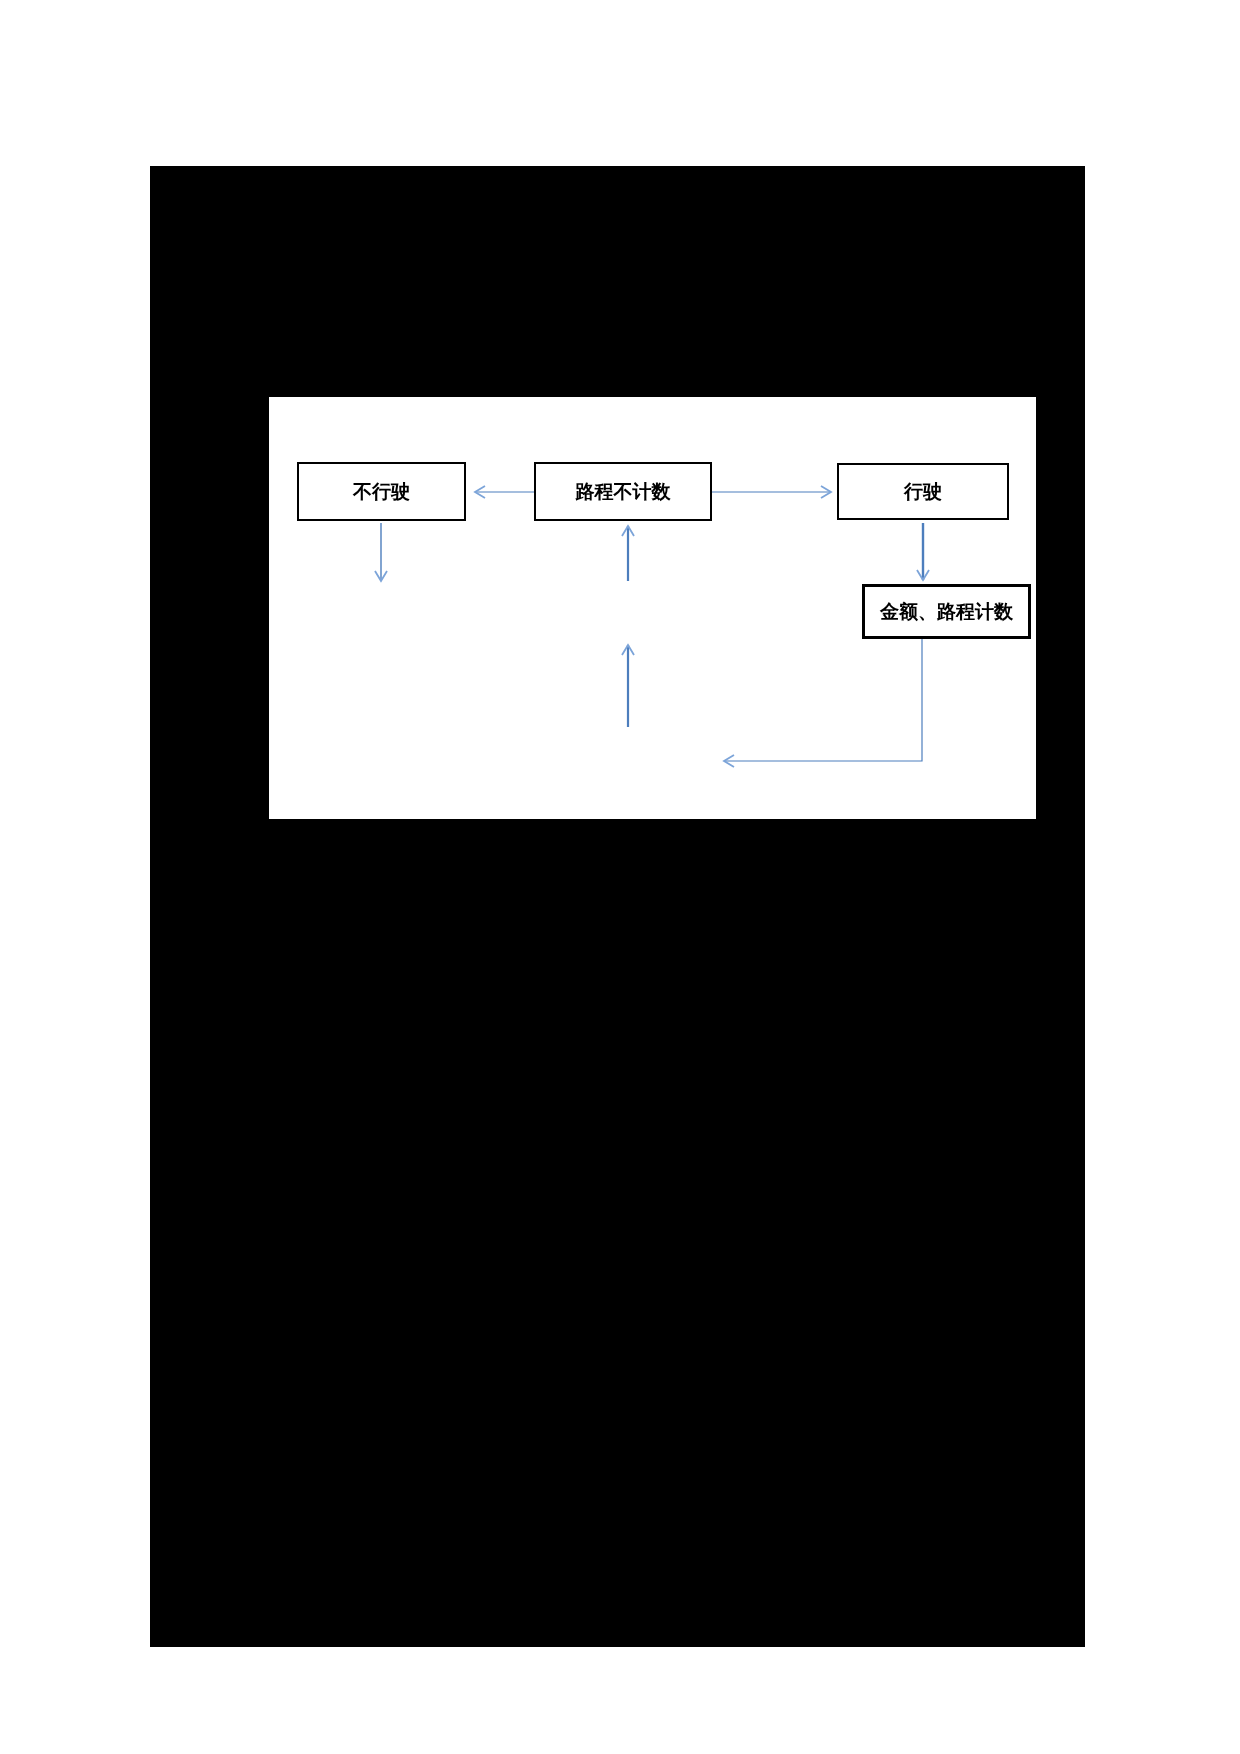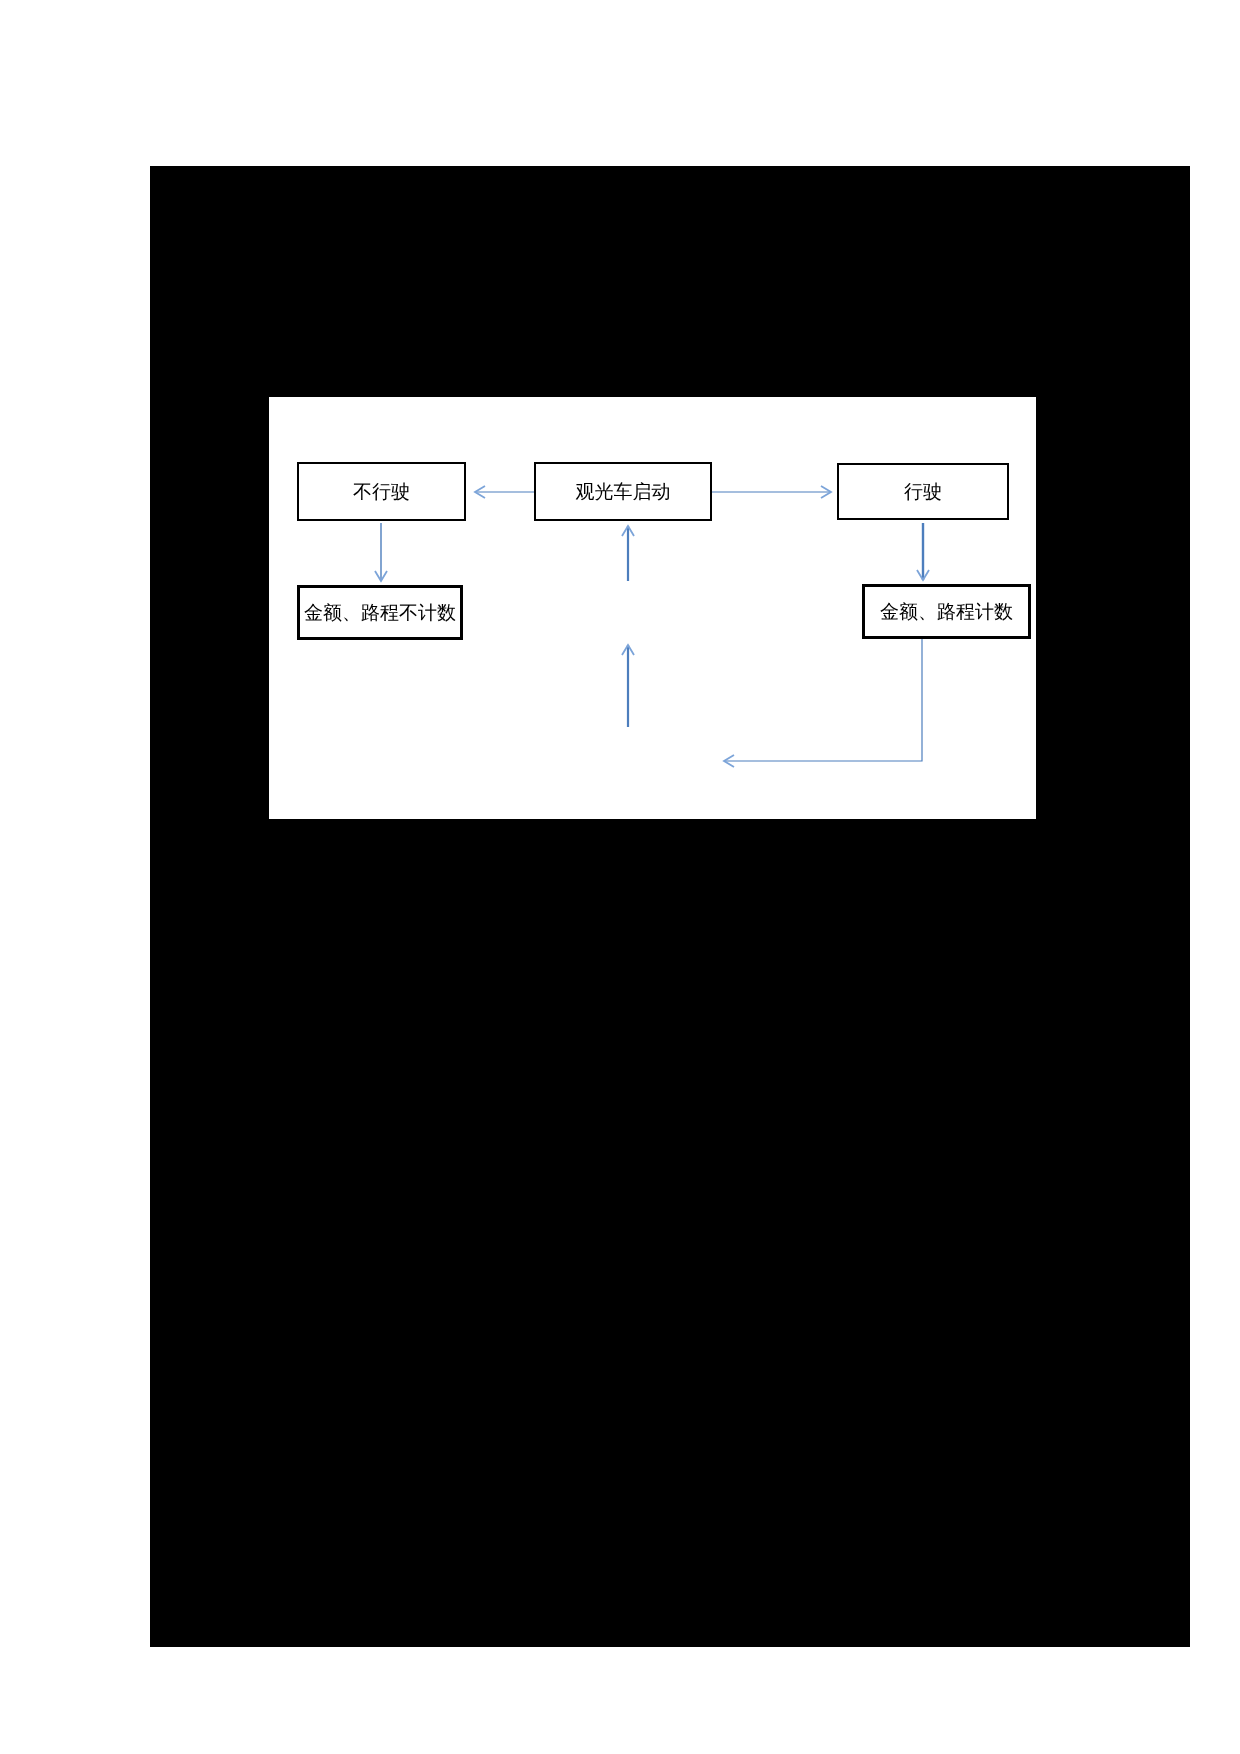--- a/index.html
+++ b/index.html
@@ -6,22 +6,23 @@
   body {
     width: 1240px; height: 1754px;
     background: #ffffff;
     font-family: "Liberation Sans", "DejaVu Sans", sans-serif;
     position: relative;
     overflow: hidden;
   }
   .canvas {
     position: absolute;
     left: 150px; top: 166px;
-    width: 1040px; height: 1481px;
+    width: 935px; height: 1481px;
     background: #000000;
+    font-weight: bold;
   }
   .diagram {
     position: absolute;
     left: 269px; top: 397px;
     width: 767px; height: 422px;
     background: #ffffff;
   }
   .node {
     position: absolute;
     box-sizing: border-box;
@@ -62,30 +63,27 @@
       <path d="M359,184 L359,129" fill="none" stroke="#4d7ebd" stroke-width="2.2" marker-end="url(#ah)"></path>
       <path d="M359,330 L359,248" fill="none" stroke="#4d7ebd" stroke-width="2.2" marker-end="url(#ah)"></path>
       <path d="M653,242 L653,364 L455,364" fill="none" stroke="#4d7ebd" stroke-width="1.2" marker-end="url(#ah)"></path>
     </svg>
 
     <div class="node" style="left:28px; top:65px; width:169px; height:59px;">
       <span>不行驶</span>
     </div>
 
     <div class="node" style="left:265px; top:65px; width:178px; height:59px;">
-      <span>观光车启动</span>
+      <span>路程不计数</span>
     </div>
 
     <div class="node" style="left:568px; top:66px; width:172px; height:57px;">
       <span>行驶</span>
     </div>
 
-    <div class="node thick" style="left:28px; top:188px; width:166px; height:55px;">
-      <span>金额、路程不计数</span>
-    </div>
 
 
     <div class="node thick" style="left:569px; top:187px; width:169px; height:55px;margin-left:24px;">
       <span>金额、路程计数</span>
     </div>
 
 
   </div>
 </div>
 

